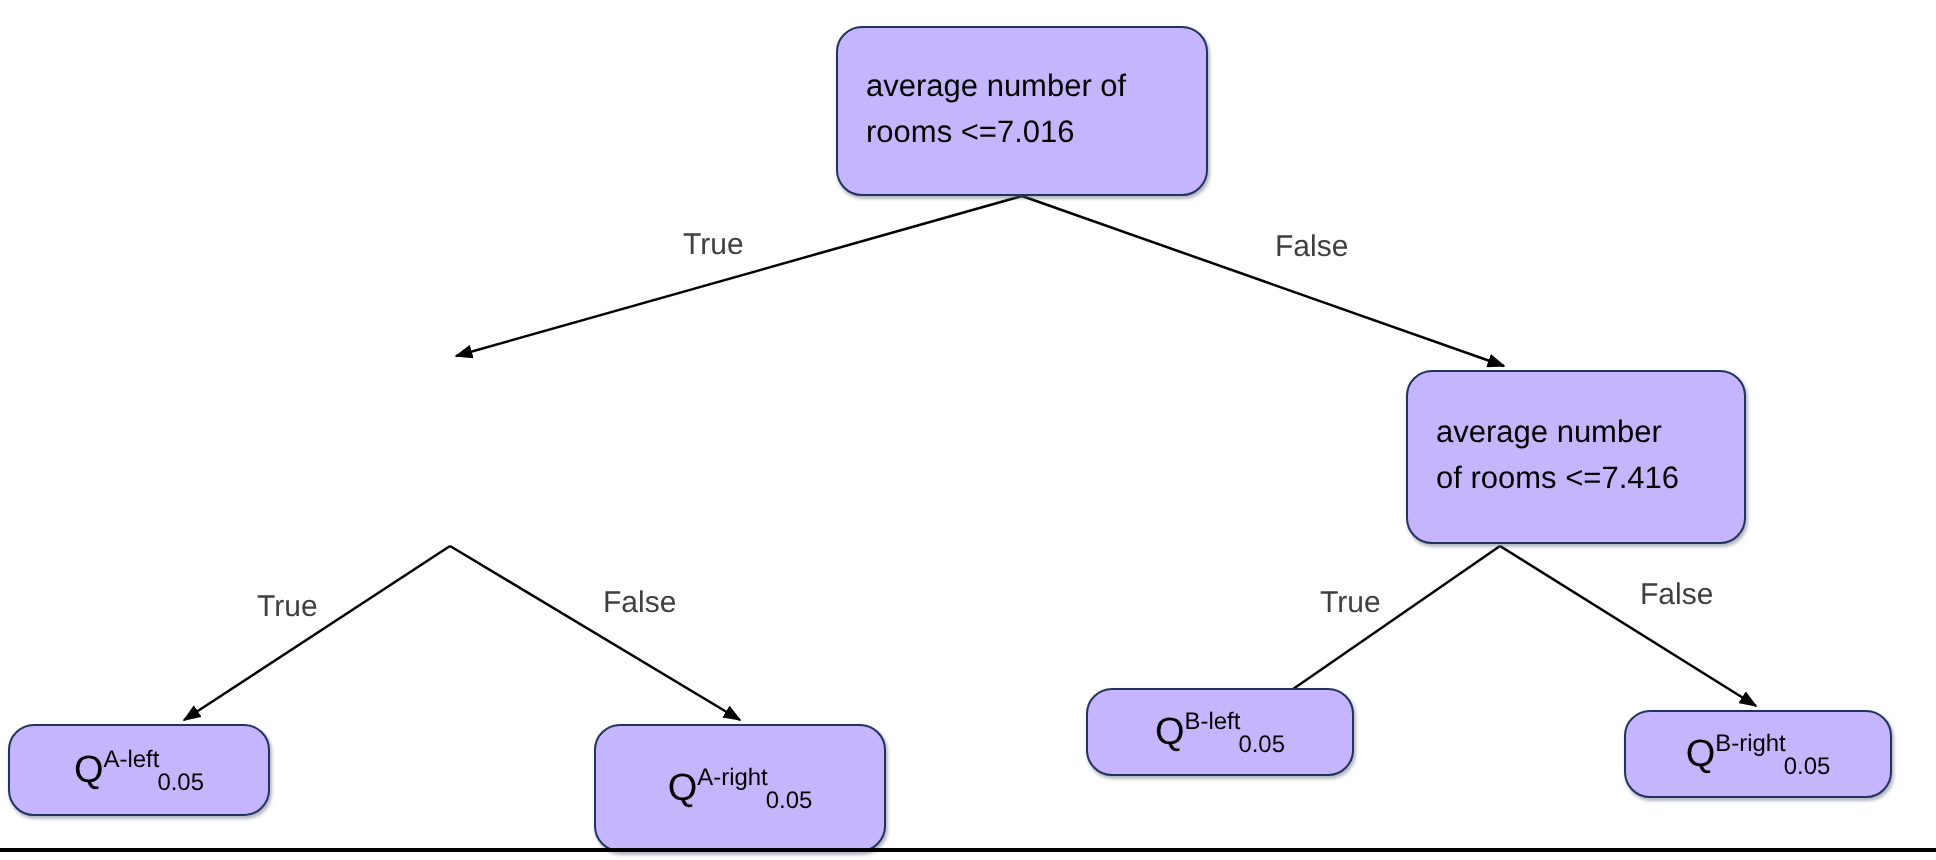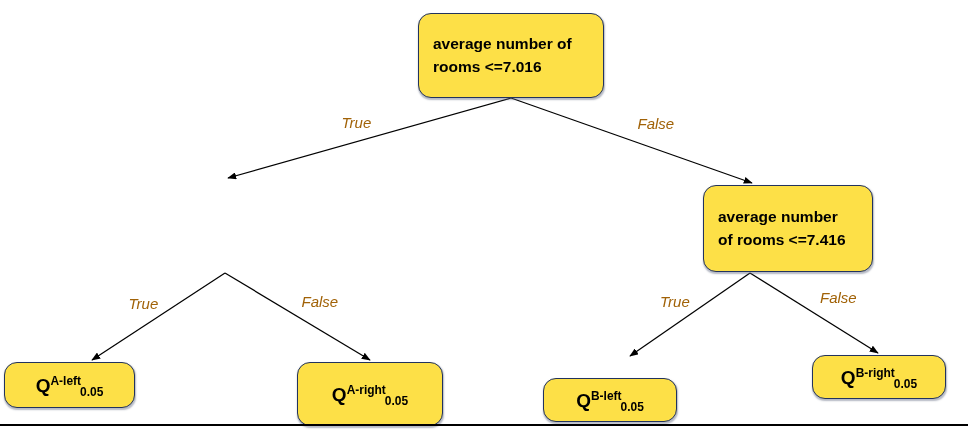--- a/index.html
+++ b/index.html
@@ -27,26 +27,25 @@
     left: 0; top: 0;
     width: 968px;
     height: 430px;
     pointer-events: none;
   }
   .node {
     position: absolute;
     box-sizing: border-box;
     border: 1.3px solid #22335e;
     border-radius: 13px;
-    background: #fde047;
+    background: #c4b5fd;
     display: flex;
     align-items: center;
     justify-content: flex-start;
     box-shadow: 0.8px 1.2px 1.6px rgba(90,100,125,0.45);
-    font-weight: bold;
   }
   .node-text {
     font-size: 15.5px;
     line-height: 1.45;
     color: #000000;
     white-space: pre-line;
     padding: 0 0 0 14px;
   }
   .leaf {
     justify-content: center;
@@ -66,24 +65,23 @@
   }
   .leaf-text sub {
     font-size: 0.63em;
     vertical-align: sub;
     line-height: 0;
     margin-left: -1px;
   }
   .edge-label {
     position: absolute;
     font-size: 15px;
-    color: #a16207;
+    color: #404040;
     white-space: nowrap;
     background: transparent;
-    font-style: italic;
   }
   .bottom-rule {
     position: absolute;
     left: 0;
     width: 968px;
     height: 0;
     border-top: 2px solid #000000;
   }
 </style>
 </head>
@@ -118,21 +116,21 @@
 of rooms &lt;=7.416</div>
   </div>
 
   <div id="leaves-group">
       <div class="node leaf" style="left: 4px; top: 362px; width: 131px; height: 46px;">
         <div class="node-text leaf-text"><span>Q</span><sup>A-left</sup><sub>0.05</sub></div>
       </div>
       <div class="node leaf" style="left: 297px; top: 362px; width: 146px; height: 64px;">
         <div class="node-text leaf-text"><span>Q</span><sup>A-right</sup><sub>0.05</sub></div>
       </div>
-      <div class="node leaf" style="left: 543px; top: 378px; width: 134px; height: 44px;">
+      <div class="node leaf" style="left: 543px; top: 344px; width: 134px; height: 44px;">
         <div class="node-text leaf-text"><span>Q</span><sup>B-left</sup><sub>0.05</sub></div>
       </div>
       <div class="node leaf" style="left: 812px; top: 355px; width: 134px; height: 44px;">
         <div class="node-text leaf-text"><span>Q</span><sup>B-right</sup><sub>0.05</sub></div>
       </div>
     </div>
 
   <div id="edge-labels-group">
       <div class="edge-label" style="left: 341.5px; top: 114px;">True</div>
       <div class="edge-label" style="left: 637.5px; top: 114.5px;">False</div>

